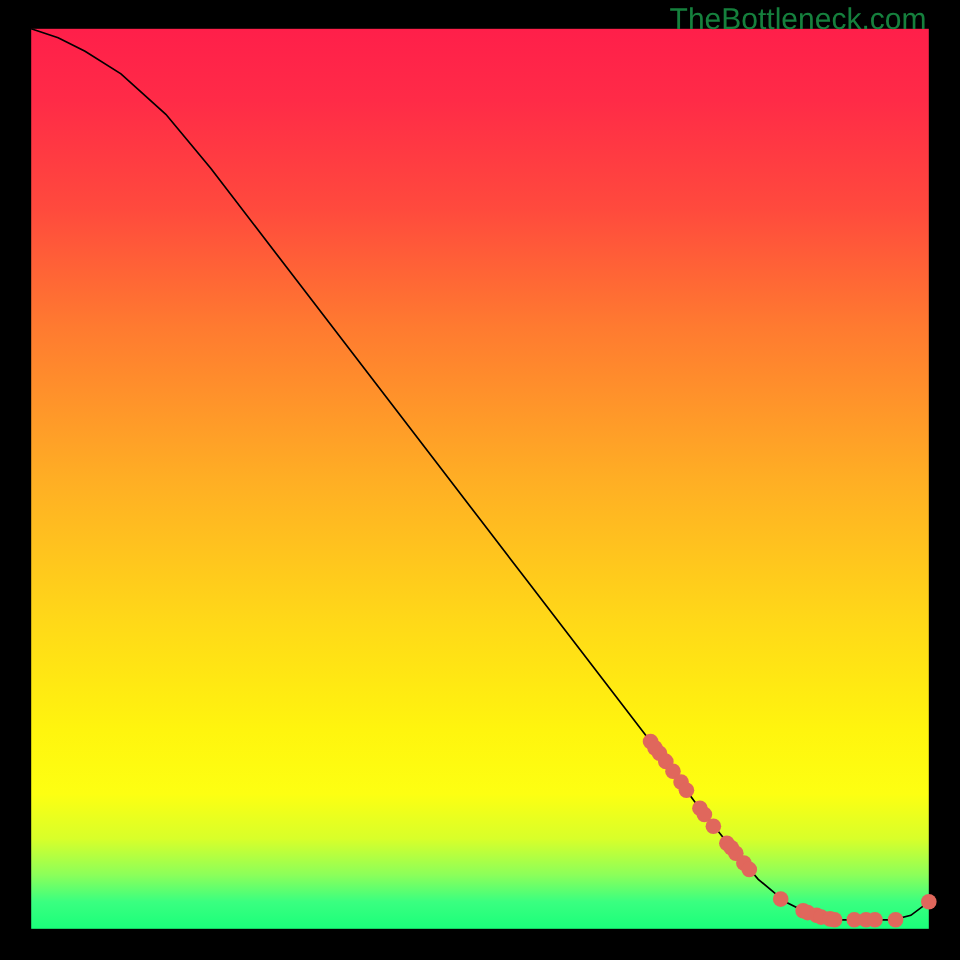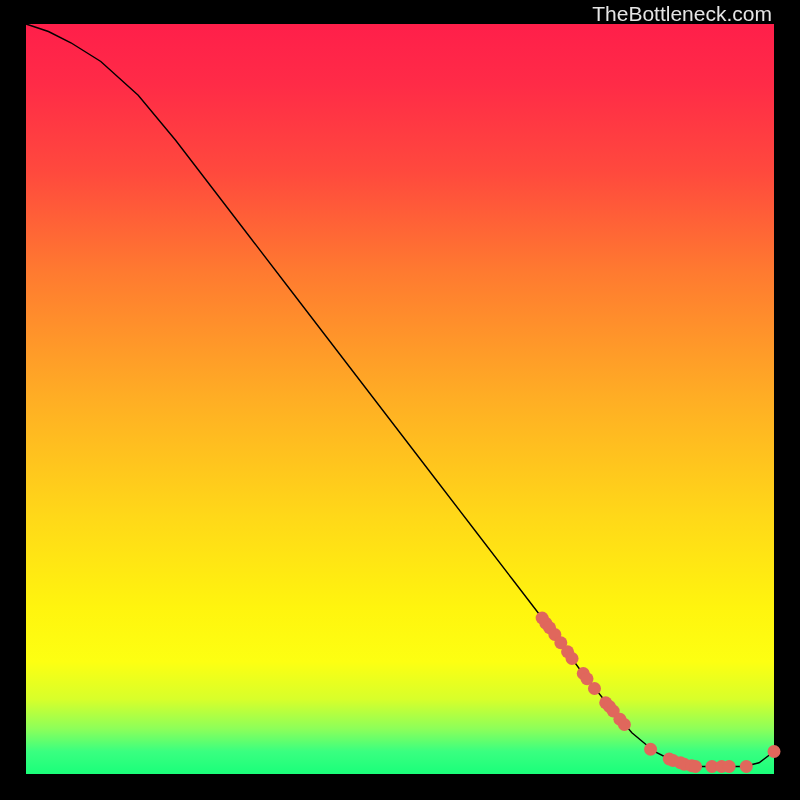--- a/index.html
+++ b/index.html
@@ -32,22 +32,22 @@
       #d8ff2a 90%,
       #8cff5a 94%,
       #3aff80 97%,
       #1aff7a 100%
     );
   }
   .attribution {
     position: absolute;
     right: 28px;
     top: 2px;
-    color: #e5e5e5;
-    font-size: 21px;
+    color: #15803d;
+    font-size: 25px;
     font-family: Arial, sans-serif;
   }
   svg.overlay {
     position: absolute;
     left: 26px;
     top: 24px;
     width: 748px;
     height: 750px;
     overflow: visible;
   }

